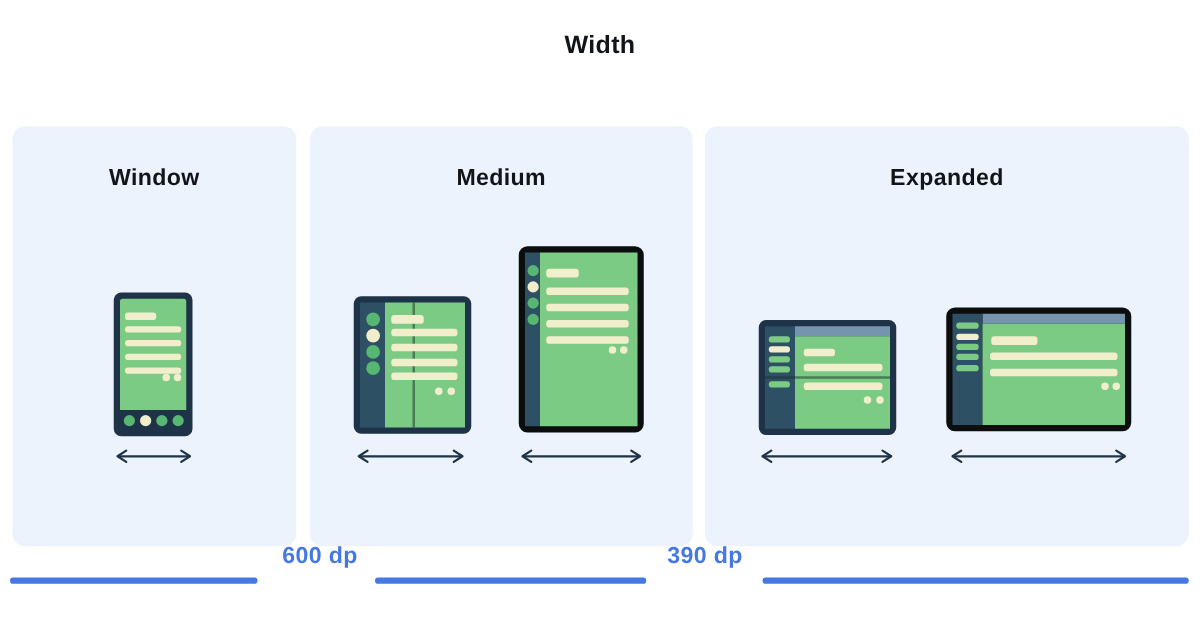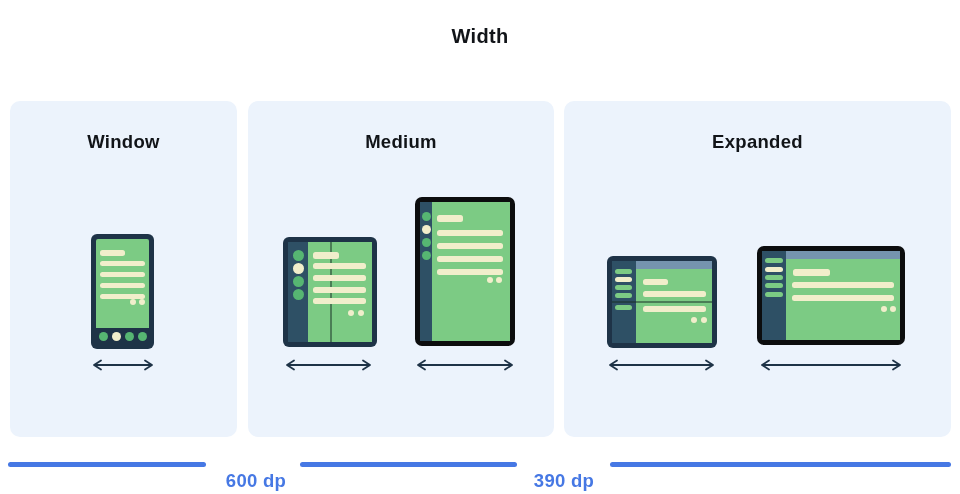--- a/index.html
+++ b/index.html
@@ -68,21 +68,21 @@
   
   .desktop{left:193px; top:145px; width:148px; height:99px; background:var(--black);
     border-radius:7px; padding:5px;}
 
   .arrow{position:absolute; top:257px; height:14px;}
 
   .rule-seg{position:absolute; top:462px; height:5px; border-radius:3px; background:var(--blue);}
   .seg1{left:8px; width:198px;}
   .seg2{left:300px; width:217px;}
   .seg3{left:610px; width:341px;}
-  .dp-label{position:absolute; top:470px; transform:translateX(-50%); font-size:18.5px;
+  .dp-label{position:absolute; top:433px; transform:translateX(-50%); font-size:18.5px;
     font-weight:700; color:var(--blue); letter-spacing:.3px; white-space:nowrap;}
   .dp-600{left:256px;} .dp-840{left:564px;}
 </style>
 </head>
 <body>
 
 <div class="canvas">
 
   <div class="hdr-title">Width</div>
 

